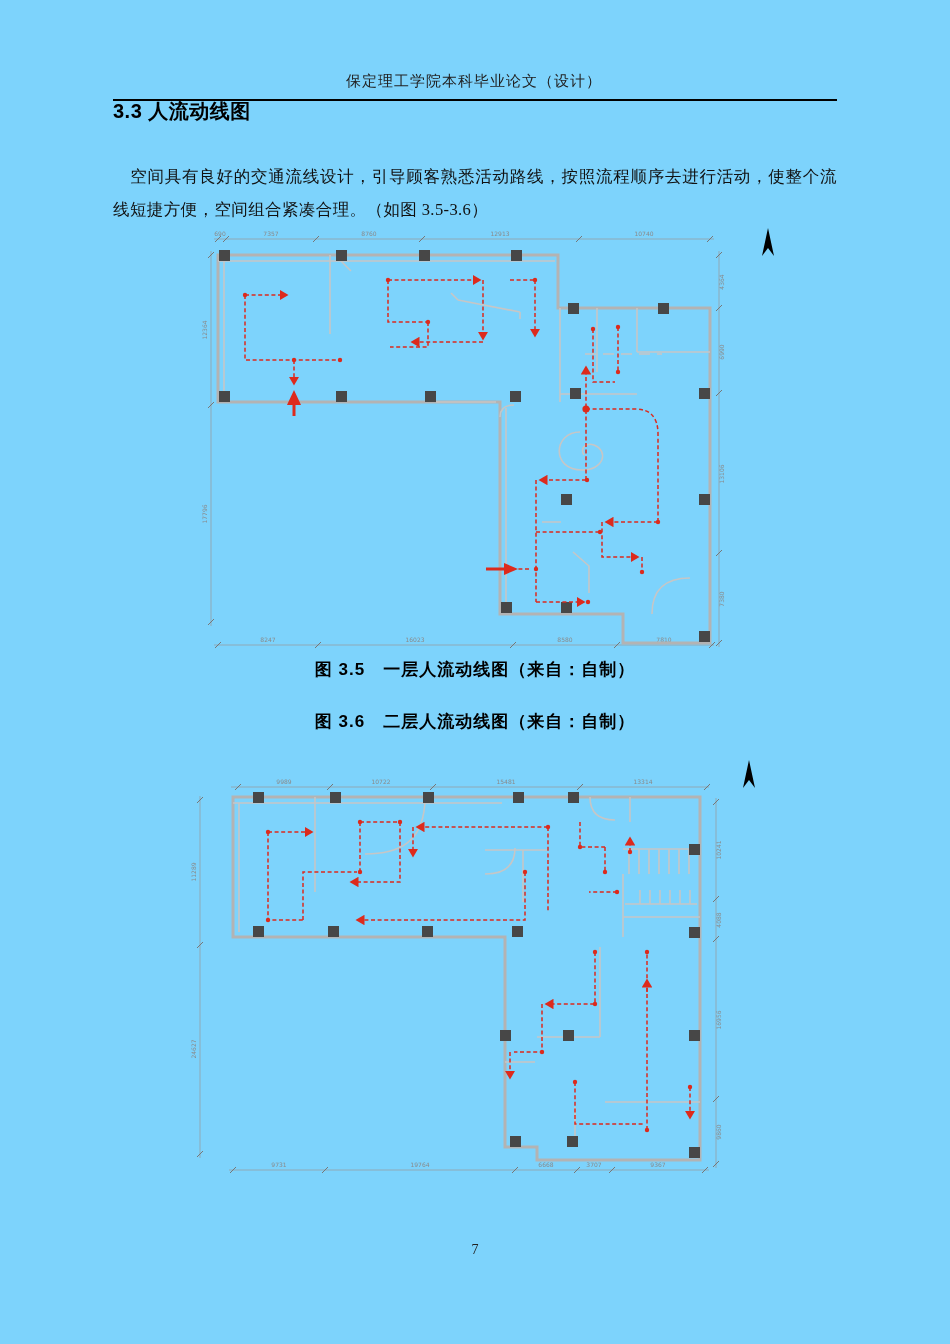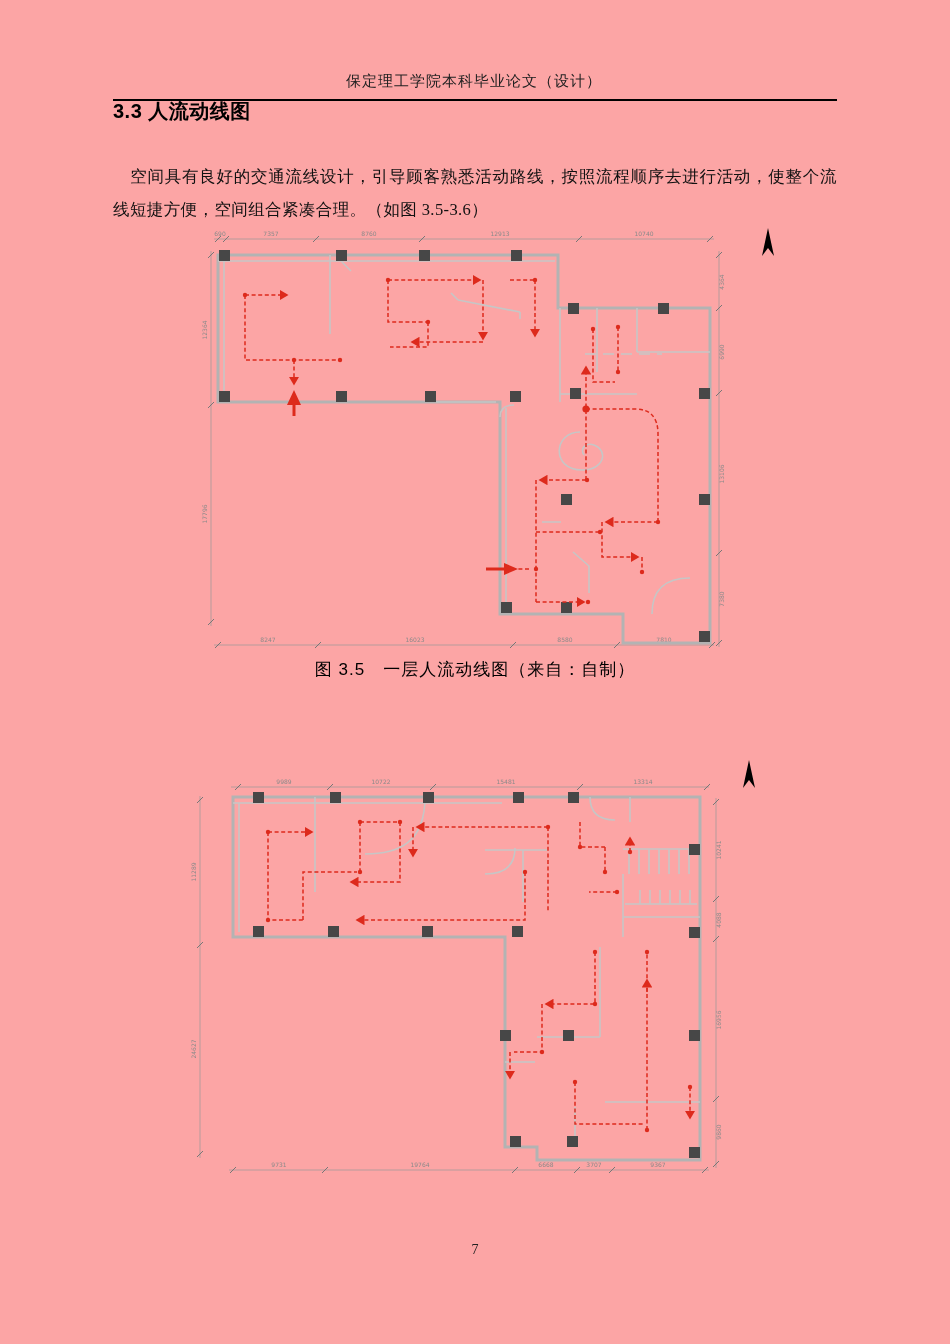--- a/index.html
+++ b/index.html
@@ -1,38 +1,38 @@
 <!DOCTYPE html>
 <html><head>
 <meta charset="utf-8">
 <style>
   html,body{margin:0;padding:0;background:#888;}
   .page{
-    position:relative;width:950px;height:1344px;background:#fca5a5;margin:0 auto;
+    position:relative;width:950px;height:1344px;background:#7dd3fc;margin:0 auto;
     font-family:"Liberation Serif","DejaVu Serif",serif;color:#111;overflow:hidden;
   }
   .hdr{
     position:absolute;top:72px;left:113px;width:722px;text-align:center;
     font-size:15px;letter-spacing:1px;color:#222;
   }
   .rule{position:absolute;top:99px;left:113px;width:724px;height:2.4px;background:#000;}
   .sec{
     position:absolute;top:98px;left:113px;
     font-family:"Liberation Sans","DejaVu Sans",sans-serif;
     font-weight:bold;font-size:20px;color:#000;letter-spacing:.5px;
   }
   .para{
     position:absolute;top:160px;left:113px;width:724px;
     font-size:16.5px;line-height:33px;text-align:justify;text-indent:1.05em;
     color:#111;letter-spacing:.4px;
   }
   .cap{
     position:absolute;left:113px;width:724px;text-align:center;
     font-family:"Liberation Sans","DejaVu Sans",sans-serif;
-    font-weight:normal;font-size:17px;color:#000;letter-spacing:1px;
+    font-weight:bold;font-size:17px;color:#000;letter-spacing:1px;
   }
   .cap1{top:658px;}
   .cap2{top:710px;}
   .pgnum{
     position:absolute;top:1242px;left:0;width:950px;text-align:center;
     font-size:14px;color:#222;
   }
   svg text{font-family:"DejaVu Sans",sans-serif;font-size:6px;fill:#8a8a8a;}
   .wallO{fill:none;stroke:#b3b3b3;stroke-width:3;}
   .wallI{fill:none;stroke:#c6c6c6;stroke-width:1.6;}
@@ -190,20 +190,21 @@
           <circle cx="346" cy="347" r="2.2"></circle>
         <circle cx="398" cy="380" r="2.2"></circle>
           <circle cx="468" cy="300" r="2.2"></circle>
         <circle cx="452" cy="350" r="2.2"></circle>
           <circle cx="410" cy="310" r="2.2"></circle>
       </g>
     </g>
   </svg>
 
   <div class="cap cap1">图 3.5　一层人流动线图（来自：自制）</div>
+  <div class="cap cap2">图 3.6　二层人流动线图（来自：自制）</div>
 
   <svg class="fig" style="position:absolute;left:185px;top:752px;" width="600" height="450" viewBox="0 0 600 450">
     <defs>
       <marker id="arr2" markerWidth="7" markerHeight="7" refX="5" refY="3.5" orient="auto">
         <path d="M0,0 L6,3.5 L0,7 Z" fill="#dd2a1c"></path>
       </marker>
     </defs>
 
     <g>
       <path d="M558,36 L564,8 L570,36 L564,28 Z" fill="#000"></path>

